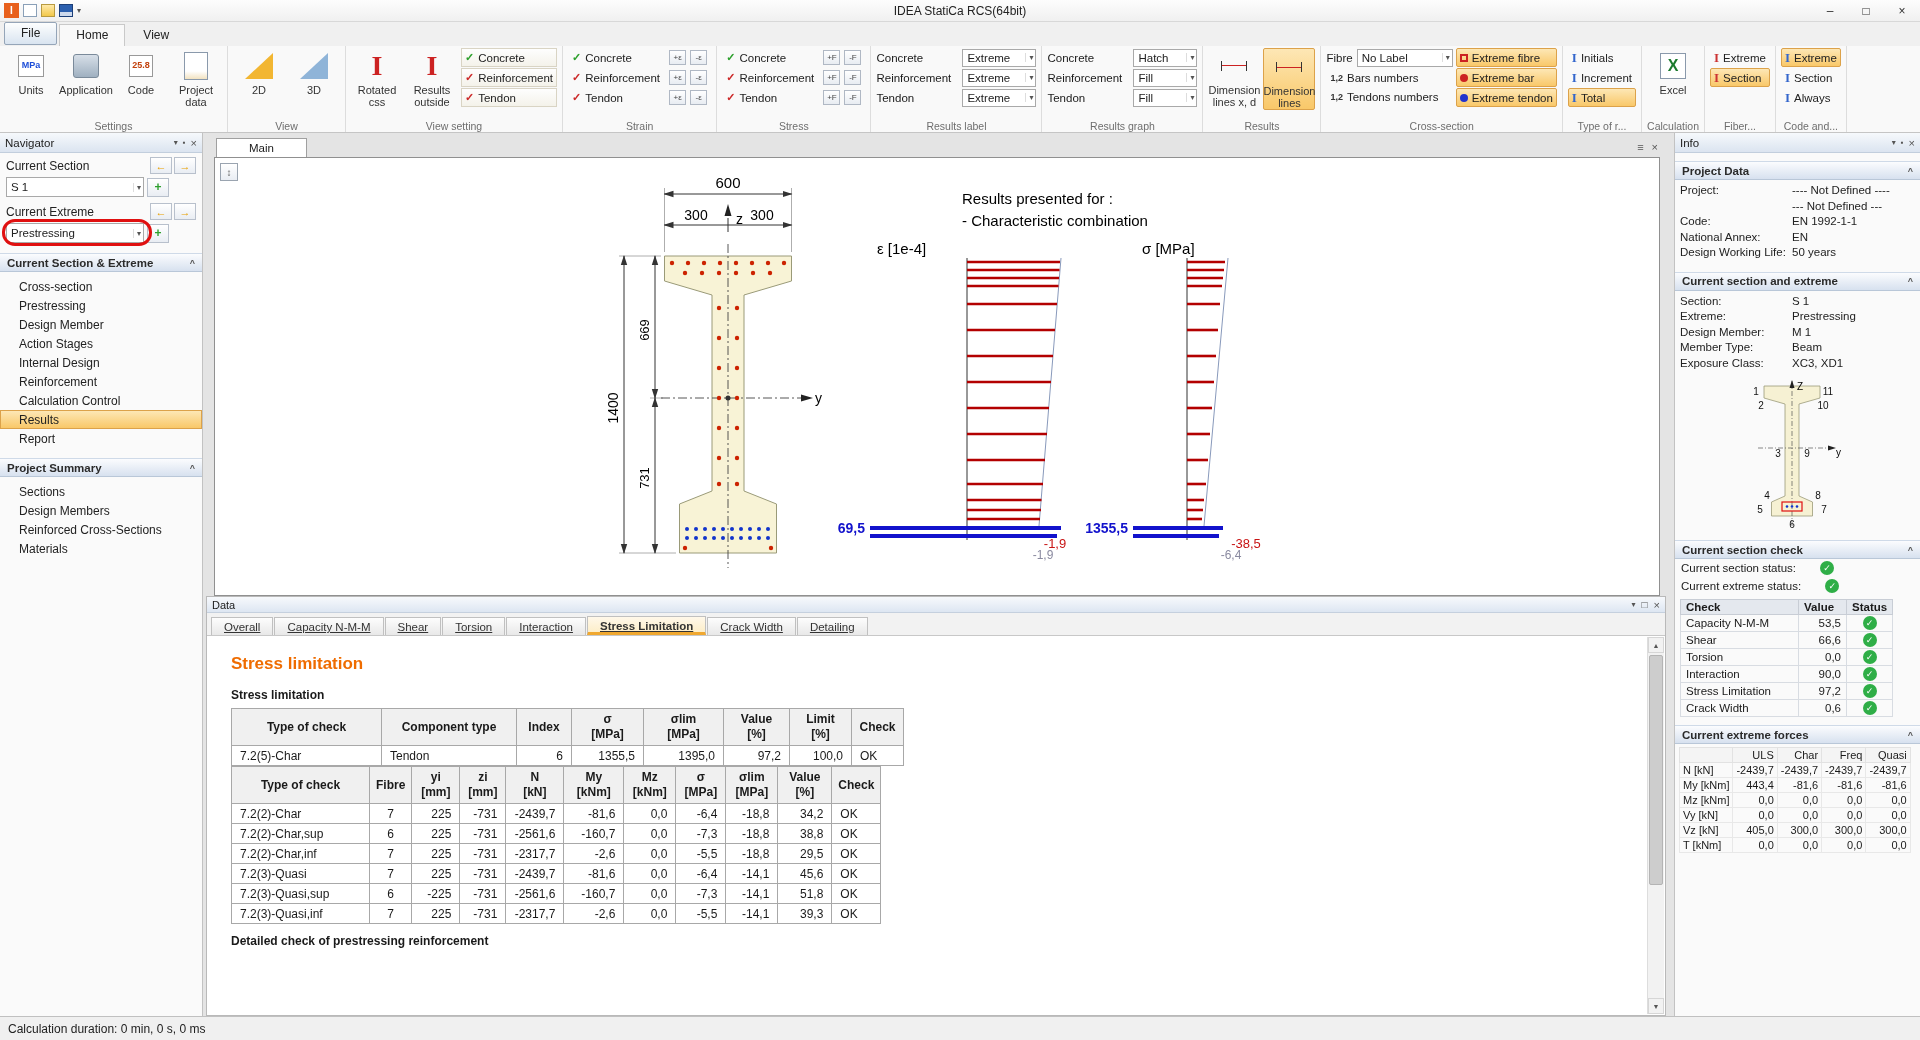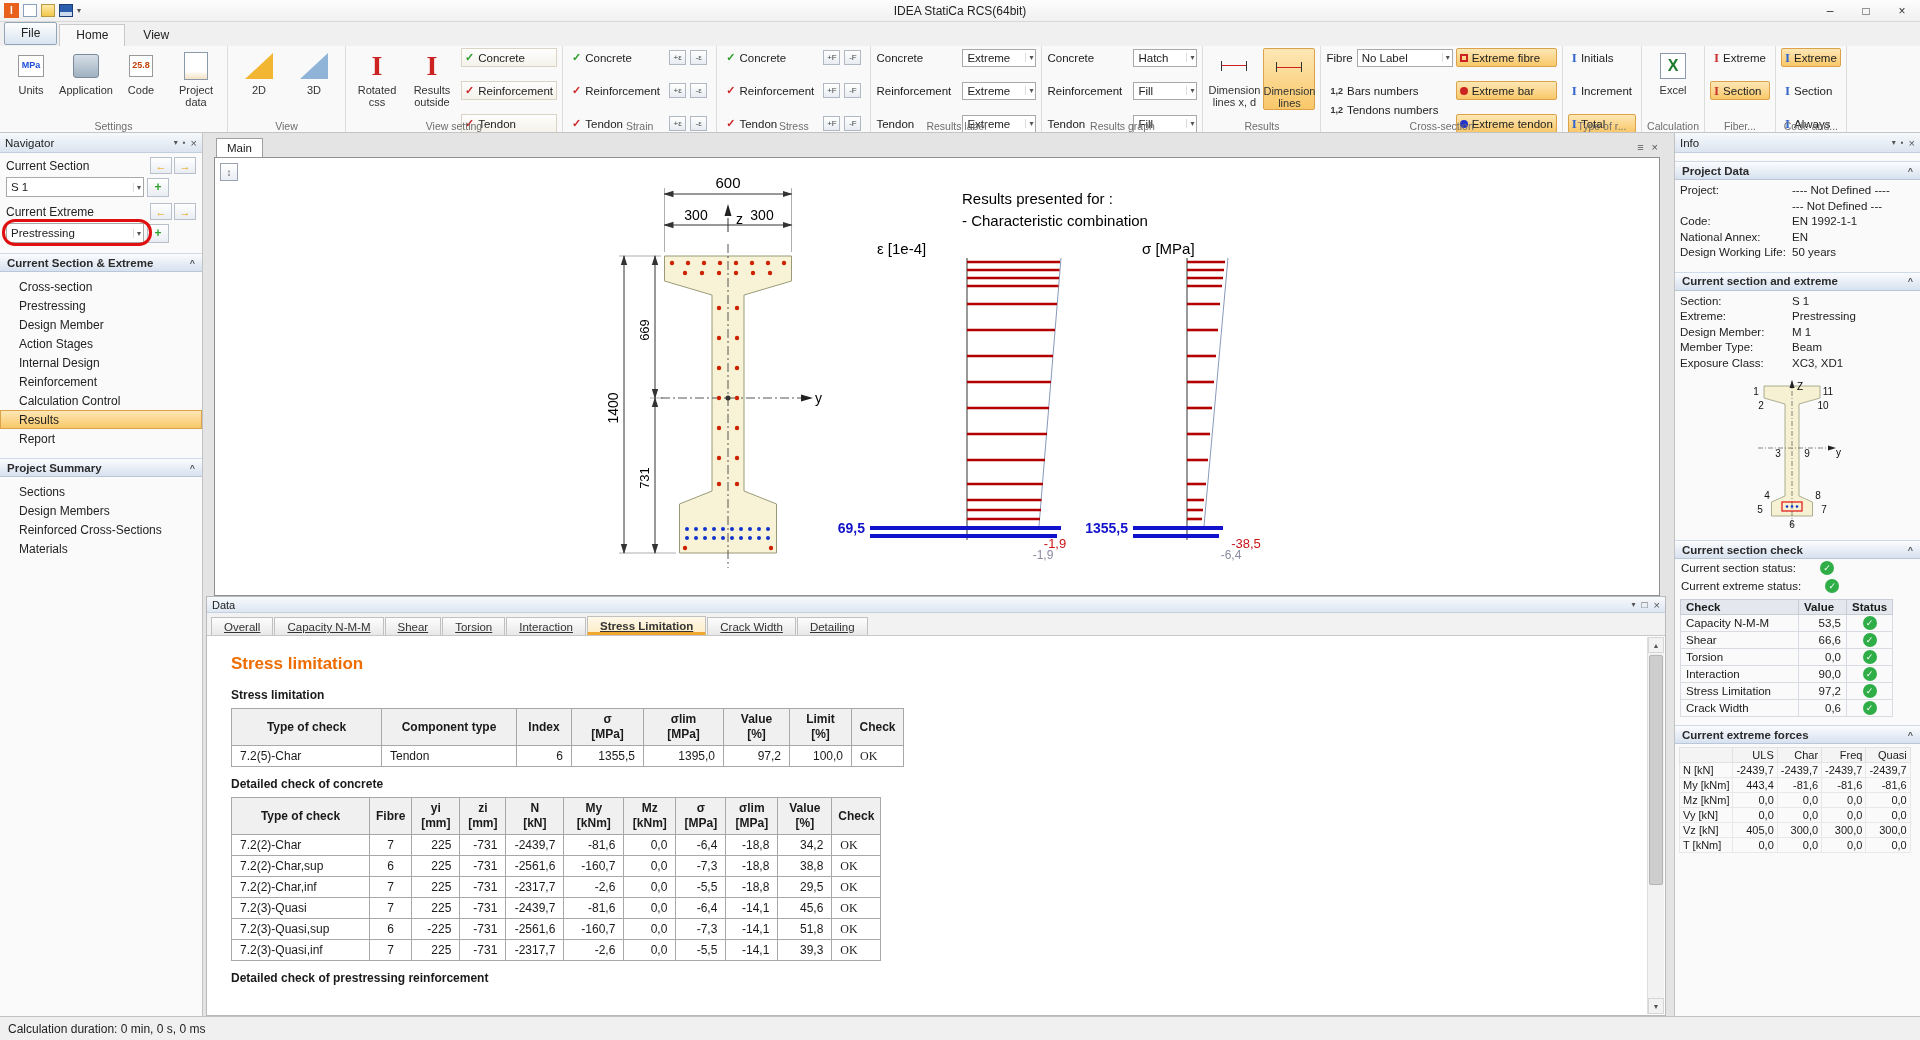--- a/index.html
+++ b/index.html
@@ -46,21 +46,21 @@
   .bi { width:34px; height:32px; margin:1px auto 2px; display:flex; align-items:center; justify-content:center; }
   .bi-units::before { content:"MPa"; font-size:9px; font-weight:bold; color:#1d4ed8; background:#fff; border:1px solid #999; padding:5px 3px; }
   .bi-app::before { content:""; width:24px; height:22px; background:linear-gradient(#d7dfe8,#9fb0c0); border:1px solid #7a8a9a; border-radius:3px; }
   .bi-code::before { content:"25.8"; font-size:9px; font-weight:bold; color:#c2410c; background:#fff; border:1px solid #999; padding:5px 2px; }
   .bi-doc::before { content:""; width:22px; height:26px; background:linear-gradient(#fff 70%,#f2e2c0); border:1px solid #8a99ab; }
   .bi-2d::before { content:""; width:0; height:0; border-left:28px solid transparent; border-bottom:26px solid #f2b632; }
   .bi-3d::before { content:""; width:0; height:0; border-left:28px solid transparent; border-bottom:26px solid #8fb4d8; }
   .bi-ibeam::before { content:"I"; font-family:"Liberation Serif",serif; font-weight:bold; font-size:28px; color:#cc2222; line-height:1; }
   .bi-xls::before { content:"X"; font-size:16px; font-weight:bold; color:#1c7a2d; background:#fff; border:1px solid #8a99ab; padding:3px 7px; }
   .bi-dim::before { content:""; width:24px; height:10px; border-left:1px solid #333; border-right:1px solid #333; background:linear-gradient(transparent 45%, #c22 45%, #c22 55%, transparent 55%); }
-  .chkcol { display:flex; flex-direction:column; gap:14px; }
+  .chkcol { display:flex; flex-direction:column; gap:1px; }
   .chkrow { display:flex; align-items:center; height:19px; gap:4px; font-size:11.5px; padding:0 3px; border:1px solid transparent; color:#222; white-space:nowrap; }
   .chkrow.boxed { border-color:#d9d4c4; background:linear-gradient(#fefefe,#f4f2ea); }
   .chkrow.on { background:linear-gradient(#fde7b5,#f9c869); border-color:#dca24a; border-radius:2px; }
   .chk::before { content:"✓"; font-weight:bold; font-size:11px; }
   .green .chk::before { color:#2da02d; }
   .red .chk::before { color:#cc2a2a; }
   .mini-btn { font-size:8px; border:1px solid #b0b8c4; background:linear-gradient(#fff,#e8ecf2); min-width:17px; height:15px; display:inline-flex; align-items:center; justify-content:center; color:#444; }
   .numpre { font-weight:bold; font-size:9px; color:#333; }
   .sec-ic::before { content:"I"; font-family:"Liberation Serif",serif; font-weight:bold; font-size:13px; color:#cc3333; line-height:1; }
   .sec-ic.blue::before { color:#3366cc; }
@@ -89,42 +89,42 @@
   .red-oval { position:absolute; left:2px; top:-2px; width:150px; height:27px; border:3px solid #e01010; border-radius:13px; pointer-events:none; }
   .sec-hdr { height:19px; margin-top:8px; background:linear-gradient(#fbfcfe,#d7e1ef); border-top:1px solid #cfdae8; border-bottom:1px solid #b9c7d8; display:flex; align-items:center; padding:0 7px; font-size:11.5px; font-weight:bold; color:#2b2b2b; }
   .sec-hdr .gi { margin-left:auto; font-size:9px; }
   .nav-list { padding:5px 0 2px; }
   .nav-item { height:19px; line-height:19px; padding-left:18px; font-size:12px; color:#222; border:1px solid transparent; }
   .nav-item.selected { background:linear-gradient(#fde7b5,#f9c869); border-color:#dca24a; }
 
   
   .center { position:absolute; left:204px; top:0; bottom:0; width:1464px; display:flex; flex-direction:column; }
   .tabstrip { height:24px; display:flex; align-items:flex-end; padding-left:12px; }
-  .mtab { background:#fff; border:1px solid #a0a0a0; border-bottom:none; padding:3px 10px; font-size:11.5px; }
+  .mtab { background:#fff; border:1px solid #a0a0a0; border-bottom:none; padding:3px 32px; font-size:11.5px; }
   .ts-icons { margin-left:auto; display:flex; gap:8px; padding:0 10px 4px; }
   .canvas-wrap { flex:1; margin:0 8px 0 10px; background:#fff; border:1px solid #909090; position:relative; overflow:hidden; }
   .fit-btn { position:absolute; left:5px; top:5px; width:18px; height:18px; border:1px solid #9aa4b0; background:linear-gradient(#fff,#e9edf3); display:flex; align-items:center; justify-content:center; }
   .cs-svg { position:absolute; left:0; top:0; }
 
   
   .data-panel { height:420px; margin:0 2px; background:#fff; border:1px solid #b9b9b9; display:flex; flex-direction:column; }
   .data-hdr { height:16px; background:linear-gradient(#f7f9fc,#dde6f2); border-bottom:1px solid #c5d0de; display:flex; align-items:center; gap:5px; padding:0 5px; font-size:11px; }
   .data-hdr .icons { margin-left:auto; display:flex; gap:6px; }
   .data-tabs { height:23px; background:#f2f2f2; border-bottom:1px solid #c8c8c8; display:flex; align-items:flex-end; padding-left:4px; }
   .dtab { padding:3px 12px 2px; margin-right:1px; border:1px solid #c0c0c0; border-bottom:none; background:linear-gradient(#fdfdfd,#e8e8e8); font-size:11.5px; color:#333;text-decoration:underline; }
   .dtab.active { background:linear-gradient(#fff8ea,#fdeec9); border-bottom:3px solid #f0a830; padding-bottom:0; font-weight:bold; }
   .data-body { flex:1; position:relative; overflow:hidden; background:#fff; }
   .data-content { position:absolute; left:24px; top:10px; right:26px; }
   .h-orange { color:#ef6c00; font-size:17px; font-weight:bold; margin:8px 0 14px; }
   .h-sub { font-size:12px; font-weight:bold; margin:10px 0 6px; }
   table.tbl { border-collapse:collapse; font-size:12px; }
   .tbl th { border:1px solid #a8a8a8; background:#f0f0f0; font-weight:bold; text-align:center; padding:3px 6px; white-space:pre-line; line-height:1.25; }
   .tbl td { border:1px solid #a8a8a8; padding:2.5px 8px; text-align:right; white-space:nowrap; }
   .tbl td:first-child { text-align:left; }
-  .tbl td:last-child { text-align:left;font-family:Liberation Serif, serif; }
+  .tbl td:last-child { text-align:left; }
   .tbl1 td:nth-child(2) { text-align:left; }
   .tbl2 td:nth-child(2) { text-align:center; }
   .tbl1 th:nth-child(1){min-width:150px} .tbl1 th:nth-child(2){min-width:135px} .tbl1 th:nth-child(3){min-width:55px}
   .tbl1 th:nth-child(4){min-width:72px} .tbl1 th:nth-child(5){min-width:80px} .tbl1 th:nth-child(6){min-width:66px}
   .tbl1 th:nth-child(7){min-width:62px} .tbl1 th:nth-child(8){min-width:52px}
   .tbl2 th:nth-child(1){min-width:138px} .tbl2 th:nth-child(2){min-width:40px} .tbl2 th:nth-child(3){min-width:48px}
   .tbl2 th:nth-child(4){min-width:46px} .tbl2 th:nth-child(5){min-width:58px} .tbl2 th:nth-child(6){min-width:60px}
   .tbl2 th:nth-child(7){min-width:52px} .tbl2 th:nth-child(8){min-width:50px} .tbl2 th:nth-child(9){min-width:52px}
   .tbl2 th:nth-child(10){min-width:54px} .tbl2 th:nth-child(11){min-width:44px}
   .vscroll { position:absolute; right:1px; top:1px; bottom:1px; width:17px; background:#f2f2f2; border-left:1px solid #ddd; }
@@ -717,21 +717,20 @@
                     <td>Tendon</td>
                     <td>6</td>
                     <td>1355,5</td>
                     <td>1395,0</td>
                     <td>97,2</td>
                     <td>100,0</td>
                     <td>OK</td>
                   </tr>
                 </tbody>
             </table>
-            <div class="h-sub">Detailed check of concrete</div>
             <table class="tbl tbl2">
               <thead>
                   <tr>
                     <th>Type of check</th>
                     <th>Fibre</th>
                     <th>yi
 [mm]</th>
                     <th>zi
 [mm]</th>
                     <th>N

